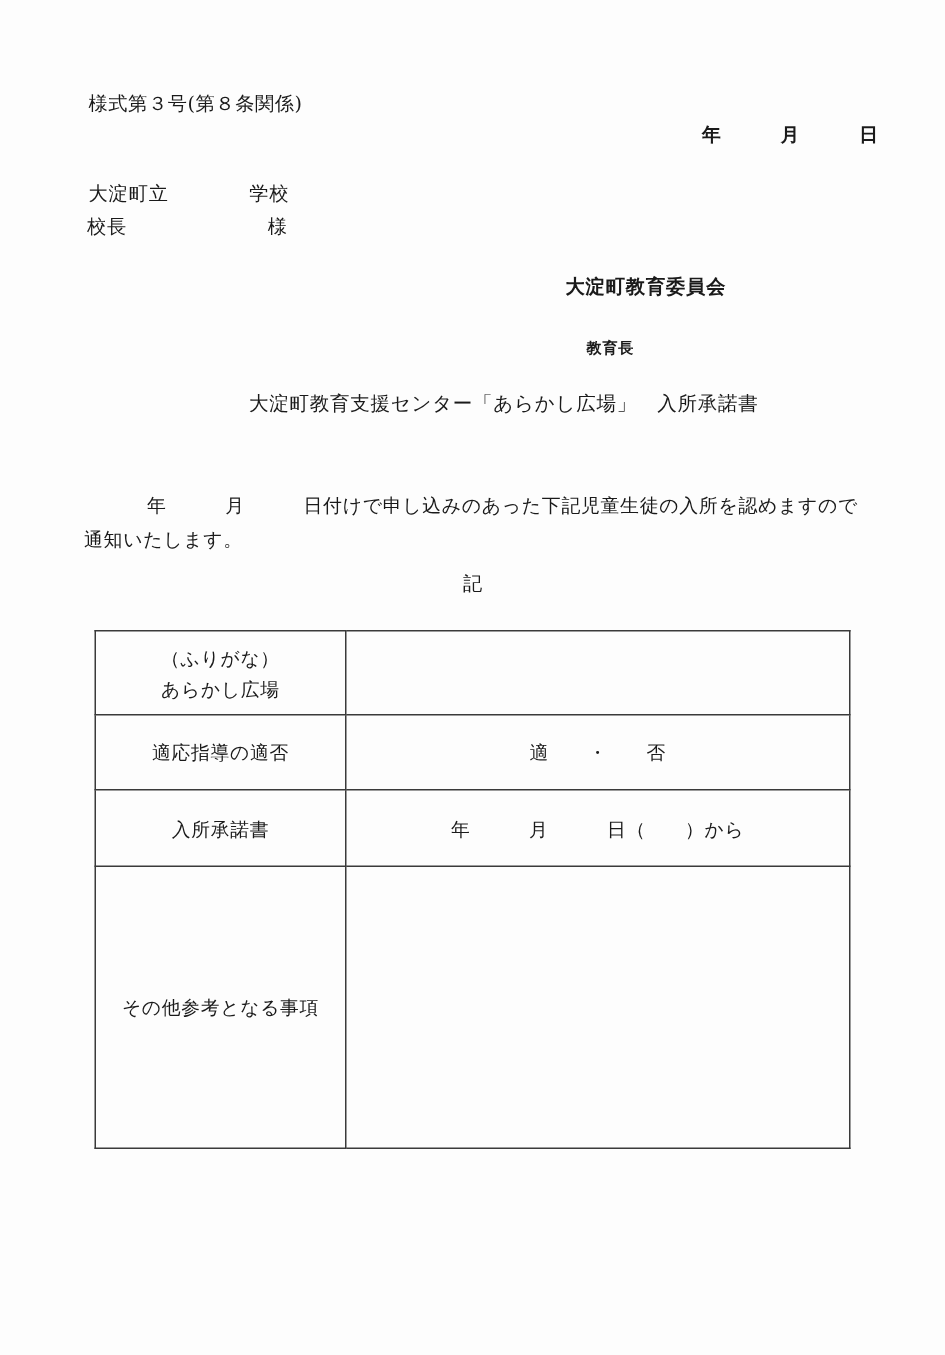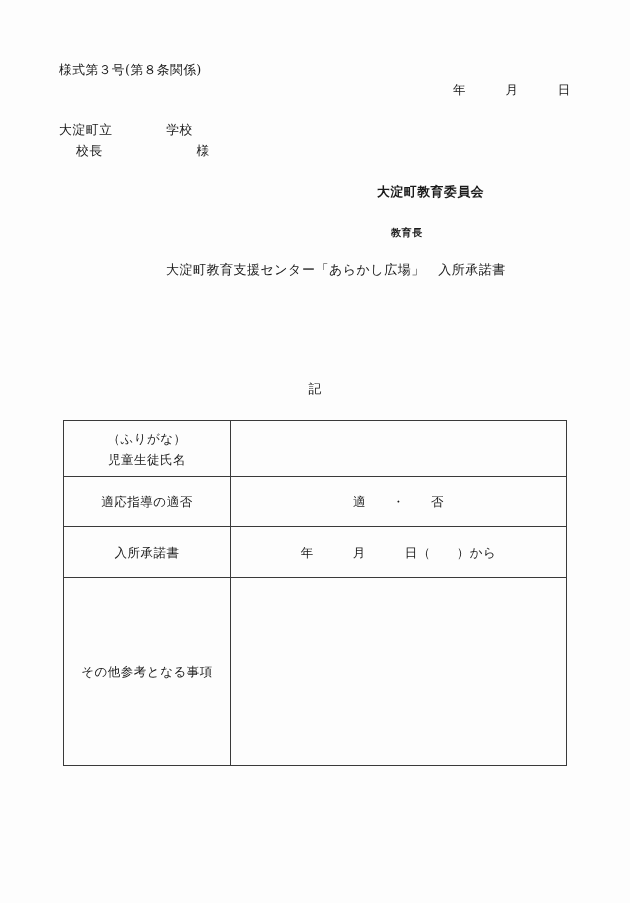--- a/index.html
+++ b/index.html
@@ -34,36 +34,36 @@
   }
 
   
   #form-number {
     left: 59px;
     top: 64px;
     font-size: 12.8px;
     letter-spacing: 0.4px;
   }
   #header-date {
-    left: 453px;
+    left: 468px;
     top: 84px;
     font-size: 12.5px;
+    font-weight: bold;
   }
 
   
   #addressee-school {
     left: 59px;
     top: 124px;
     font-size: 12.8px;
   }
   #addressee-principal {
-    left: 76px;
+    left: 58px;
     top: 146px;
     font-size: 12.8px;
-    font-family: Liberation Mono, monospace;
   }
 
   
   #sender-org {
     left: 377px;
     top: 186px;
     font-size: 12.8px;
     font-weight: 700;
   }
   #sender-title {
@@ -151,29 +151,30 @@
   <div class="t" id="addressee-school">大淀町立　　　　学校</div>
 
   <div class="t" id="addressee-principal">校長　　　　　　　様</div>
 
   <div class="t" id="sender-org">大淀町教育委員会</div>
 
   <div class="t" id="sender-title">教育長</div>
 
   <div class="t" id="doc-title">大淀町教育支援センター「あらかし広場」　入所承諾書</div>
 
+  <div id="body-text">年　　　月　　　日付けで申し込みのあった下記児童生徒の入所を認めますので通知いたします。</div>
 
   <div id="ki-marker">記</div>
 
   <table id="info-table">
     <tbody>
       <tr class="r-name">
         <td class="label">
           <span class="cell-line">（ふりがな）</span>
-          <span class="cell-line">児童生徒氏名</span>
+          <span class="cell-line">あらかし広場</span>
         </td>
         <td class="value"></td>
       </tr>
 
       <tr class="r-judge">
         <td class="label">適応指導の適否</td>
         <td class="value">適　　・　　否</td>
       </tr>
 
       <tr class="r-start">

